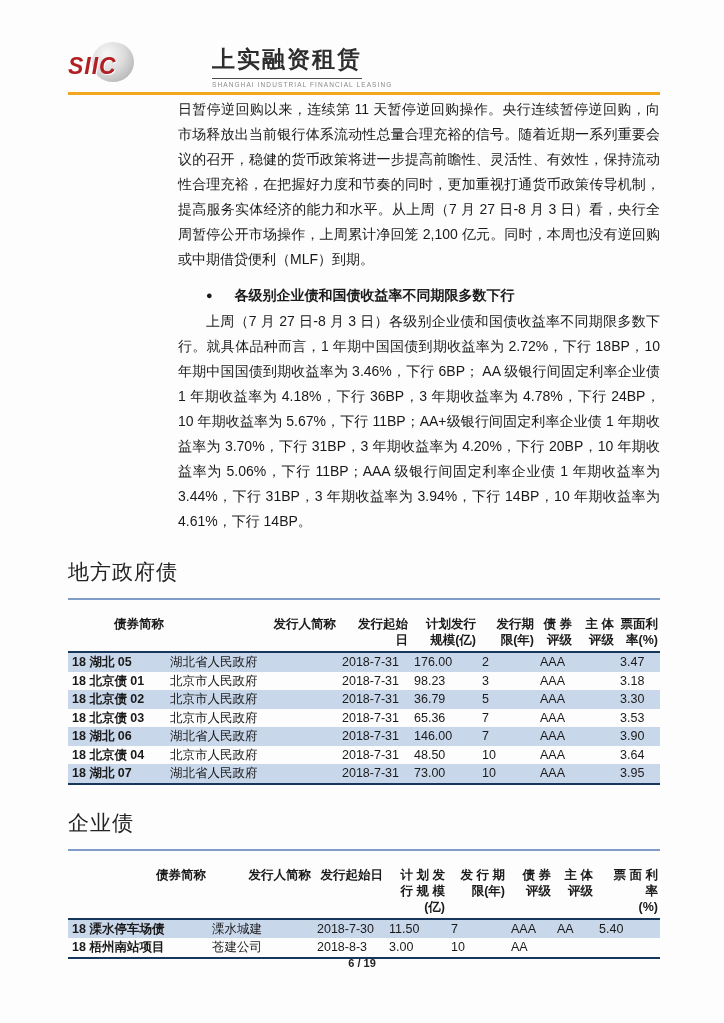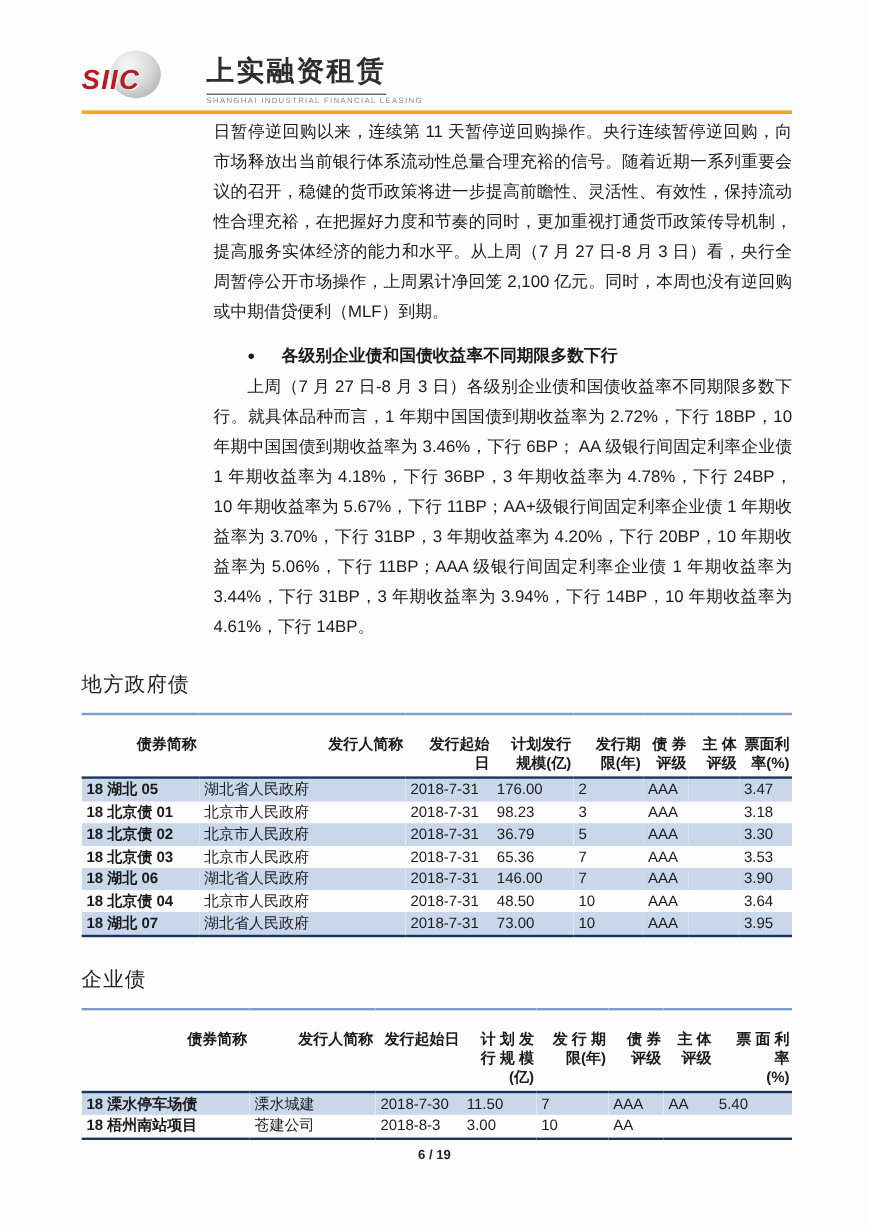--- a/index.html
+++ b/index.html
@@ -18,33 +18,33 @@
   }
   .content{padding:38px 64px 0 68px;}
   
   .logo-row{display:flex;align-items:center;height:52px;}
   .logo-mark{position:relative;width:104px;height:48px;flex:0 0 auto;}
   .globe{position:absolute;left:24px;top:2px;width:42px;height:40px;border-radius:50%;
     background:radial-gradient(circle at 35% 30%,#f7f7f7 0%,#dcdcdc 45%,#bdbdbd 75%,#a8a8a8 100%);}
   .siic{position:absolute;left:0;bottom:8px;font-style:italic;font-weight:bold;
     font-size:23px;color:var(--logo-red);letter-spacing:1px;z-index:2;
     text-shadow:1px 1px 0 #fff;}
-  .logo-text{padding-top:4px;}
+  .logo-text{padding-top:4px;margin-left:40px;}
   .logo-cn{font-size:23px;font-weight:bold;color:#2D2D2D;letter-spacing:2px;
     border-bottom:1.5px solid #4a4a4a;padding-bottom:3px;display:inline-block;}
   .logo-en{font-size:6.5px;color:#8a8a8a;letter-spacing:1.1px;margin-top:2px;}
   .accent-rule{height:3px;background:var(--accent);margin-top:2px;}
   
   .para{margin:2px 0 0 110px;font-size:14px;line-height:25px;text-align:justify;
     text-justify:inter-ideograph;}
   .para.indent{text-indent:2em;}
-  .bullet-head{margin:13px 0 2px 138px;font-size:14px;font-weight:bold;line-height:22px;}
+  .bullet-head{margin:13px 0 2px 138px;font-size:14px;font-weight:bold;line-height:22px;font-family:Liberation Mono, monospace;}
   .bullet-head .dot{font-size:11px;margin-right:22px;vertical-align:1px;}
   
-  .section-title{font-size:17px;font-weight:500;color:#222;margin:24px 0 12px 0;letter-spacing:1px;}
+  .section-title{font-size:21px;font-weight:500;color:#222;margin:24px 0 12px 0;letter-spacing:1px;}
   
   table{width:100%;border-collapse:collapse;table-layout:fixed;
     border-top:2px solid var(--tb-light);border-bottom:2.5px solid var(--tb-dark);
     font-size:12.5px;}
   thead th{border-bottom:2.5px solid var(--tb-dark);font-weight:bold;text-align:right;
     vertical-align:top;padding:16px 2px 3px 4px;line-height:16px;white-space:pre-line;}
   tbody td{padding:1px 2px 1px 4px;line-height:16.5px;vertical-align:top;
     overflow:hidden;white-space:nowrap;}
   tbody tr.stripe{background:var(--stripe);}
   td.b{font-weight:bold;}

